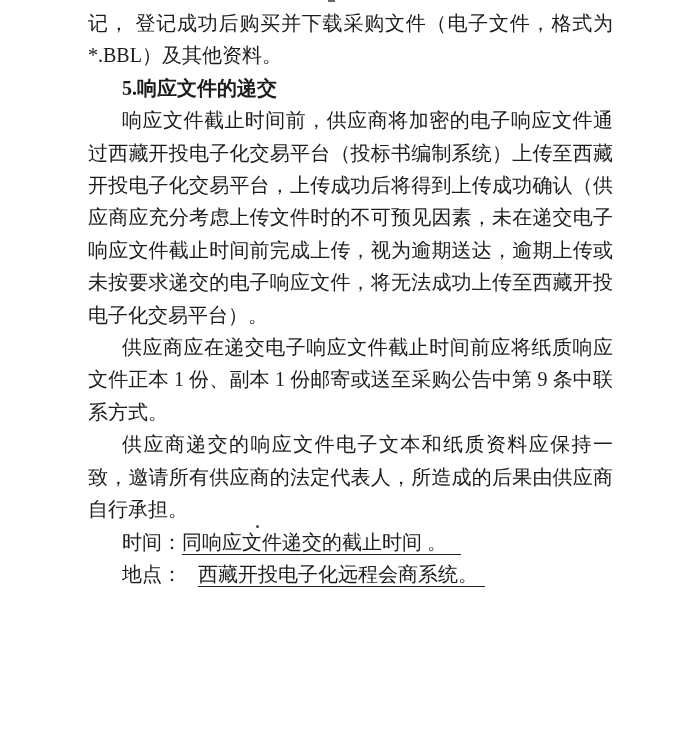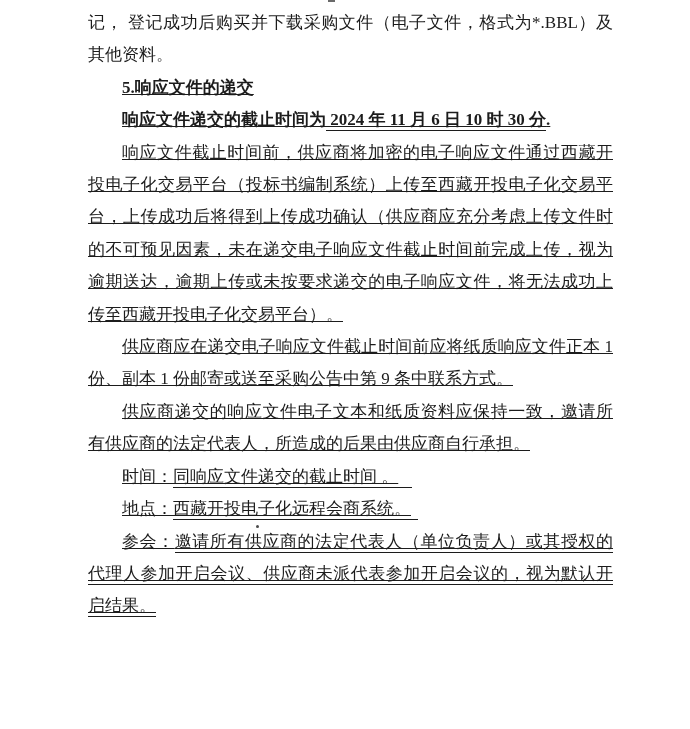--- a/index.html
+++ b/index.html
@@ -8,38 +8,38 @@
     background: #ffffff;
   }
   .page {
     position: relative;
     box-sizing: border-box;
     width: 690px;
     height: 729px;
     background: #ffffff;
     padding: 7px 77px 0 88px;
     font-family: "Liberation Serif", "DejaVu Serif", serif;
-    font-size: 17px;
+    font-size: 20px;
     line-height: 32.4px;
     color: #1c1c1c;
     overflow: hidden;
     text-align: justify;
   }
   .page p {
     margin: 0;
     padding: 0;
   }
-  .indent { text-indent: 34px; text-decoration: underline; }
+  .indent { text-indent: 34px; }
   .bold { font-weight: 700; }
   .u {
     border-bottom: 1.4px solid #1c1c1c;
     padding-bottom: 1px;
   }
   .tail-lg { padding-right: 14px; }
-  .tail-sm { padding-right: 7px; }
+  .tail-sm { padding-right: 7px; margin-left: 16px; }
   .artifact {
     position: absolute;
     background: #4a4a4a;
   }
   .artifact-top {
     left: 328px; top: 0; width: 7px; height: 2px;
     background: #6a6a6a;
   }
   .artifact-mid {
     left: 256px; top: 525px; width: 3px; height: 3px;
@@ -51,31 +51,29 @@
 
 <div class="page">
 
   <div class="artifact artifact-top"></div>
   <div class="artifact artifact-mid"></div>
 
   <p>记， 登记成功后购买并下载采购文件（电子文件，格式为*.BBL）及其他资料。</p>
 
   <p class="indent bold">5.响应文件的递交</p>
 
-  <p class="indent bold"><span>响应文件递交的截止时间为</span><span class="u"> 2024 年 11 月 6 日 10 时 30 分</span><span>.</span></p>
 
 
   <p class="indent">响应文件截止时间前，供应商将加密的电子响应文件通过西藏开投电子化交易平台（投标书编制系统）上传至西藏开投电子化交易平台，上传成功后将得到上传成功确认（供应商应充分考虑上传文件时的不可预见因素，未在递交电子响应文件截止时间前完成上传，视为逾期送达，逾期上传或未按要求递交的电子响应文件，将无法成功上传至西藏开投电子化交易平台）。</p>
 
 
   <p class="indent">供应商应在递交电子响应文件截止时间前应将纸质响应文件正本 1 份、副本 1 份邮寄或送至采购公告中第 9 条中联系方式。</p>
 
   <p class="indent">供应商递交的响应文件电子文本和纸质资料应保持一致，邀请所有供应商的法定代表人，所造成的后果由供应商自行承担。</p>
 
 
   <p class="indent"><span>时间：</span><span class="u tail-lg">同响应文件递交的截止时间 。</span></p>
 
   <p class="indent"><span>地点：</span><span class="u tail-sm">西藏开投电子化远程会商系统。</span></p>
 
-  <p class="indent"><span>参会：</span><span class="u">邀请所有供应商的法定代表人（单位负责人）或其授权的代理人参加开启会议、供应商未派代表参加开启会议的，视为默认开启结果。</span></p>
 
 
 </div>
 
 </body></html>

